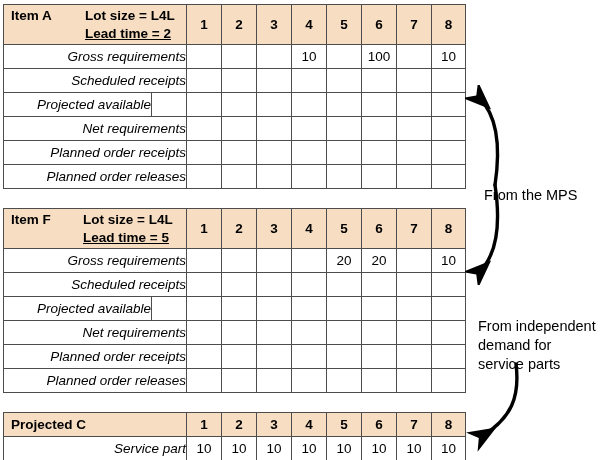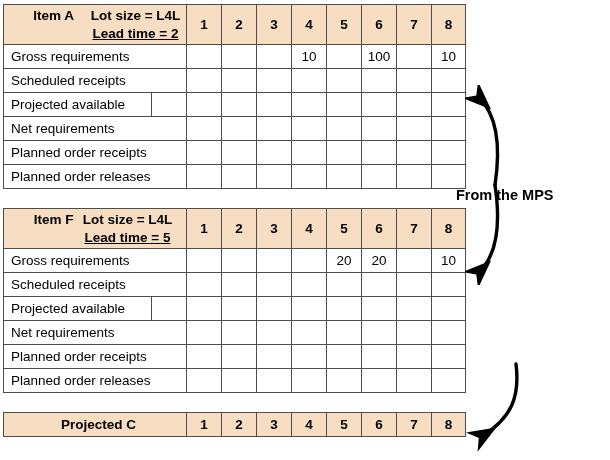--- a/index.html
+++ b/index.html
@@ -41,44 +41,45 @@
   }
   .hdr-cell {
     background: #f7ddc2 !important;
     font-weight: bold !important;
     text-align: center;
     font-size: 13.5px;
   }
   .hdr-title {
     background: #f7ddc2 !important;
     font-weight: bold !important;
-    text-align: center;
+    text-align: left;
     padding-left: 7px !important;
     white-space: nowrap;
     position: relative;
   }
   .title-line1 {
     display: block;
     line-height: 18px;
   }
   .title-line2 {
     display: block;
     line-height: 18px;
     text-decoration: underline;
   }
   .lbl-item {
     display: inline-block;
     width: 74px;
   }
-  .t2 .lbl-item { width: 58px; }
+  .t2 .lbl-item { width: 72px; }
   .row-label {
-    text-align: left;
+    text-align: right;
     padding-left: 7px !important;
     white-space: nowrap;
     font-size: 14px;
+    font-style: italic;
   }
   .num {
     text-align: center;
     font-size: 13.5px;
   }
   .pa-pad {
     border-left: 1px solid #4d4d4d !important;
   }
 
   
@@ -327,20 +328,31 @@
         </td>
         <td class="hdr-cell">1</td>
         <td class="hdr-cell">2</td>
         <td class="hdr-cell">3</td>
         <td class="hdr-cell">4</td>
         <td class="hdr-cell">5</td>
         <td class="hdr-cell">6</td>
         <td class="hdr-cell">7</td>
         <td class="hdr-cell">8</td>
       </tr>
+      <tr>
+        <td class="row-label" colspan="2">Service part</td>
+        <td class="num">10</td>
+        <td class="num">10</td>
+        <td class="num">10</td>
+        <td class="num">10</td>
+        <td class="num">10</td>
+        <td class="num">10</td>
+        <td class="num">10</td>
+        <td class="num">10</td>
+      </tr>
     </tbody>
   </table>
 
   <svg class="arrow-svg" style="left:465px; top:85px;" width="75" height="200" viewBox="0 0 75 200">
     <defs>
       <marker id="ah-up" markerWidth="9" markerHeight="9" refX="5.5" refY="4.5" orient="auto" markerUnits="strokeWidth">
         <path d="M9,1.2 L0.6,4.5 L9,7.8 L6.6,4.5 Z" fill="#000000"></path>
       </marker>
       <marker id="ah-dn" markerWidth="9" markerHeight="9" refX="5.5" refY="4.5" orient="auto" markerUnits="strokeWidth">
         <path d="M9,1.2 L0.6,4.5 L9,7.8 L6.6,4.5 Z" fill="#000000"></path>
@@ -352,16 +364,19 @@
 
   <svg class="arrow-svg" style="left:460px; top:360px;" width="100" height="100" viewBox="0 0 100 100">
     <defs>
       <marker id="ah-sv" markerWidth="9" markerHeight="9" refX="5.5" refY="4.5" orient="auto" markerUnits="strokeWidth">
         <path d="M9,1.2 L0.6,4.5 L9,7.8 L6.6,4.5 Z" fill="#000000"></path>
       </marker>
     </defs>
     <path d="M56,4 C60,36 52,58 22,76" stroke="#000000" stroke-width="3.4" fill="none" stroke-linecap="round" marker-end="url(#ah-sv)"></path>
   </svg>
 
-  <div class="anno" style="left:456px; top:186px;font-weight:bold;">From the MPS</div>
-
+  <div class="anno" style="left:484px; top:186px;">From the MPS</div>
+
+  <div class="anno" style="left:478px; top:317px; width:128px;">From independent
+demand for
+service parts</div>
 
 </div>
 
 </body></html>

